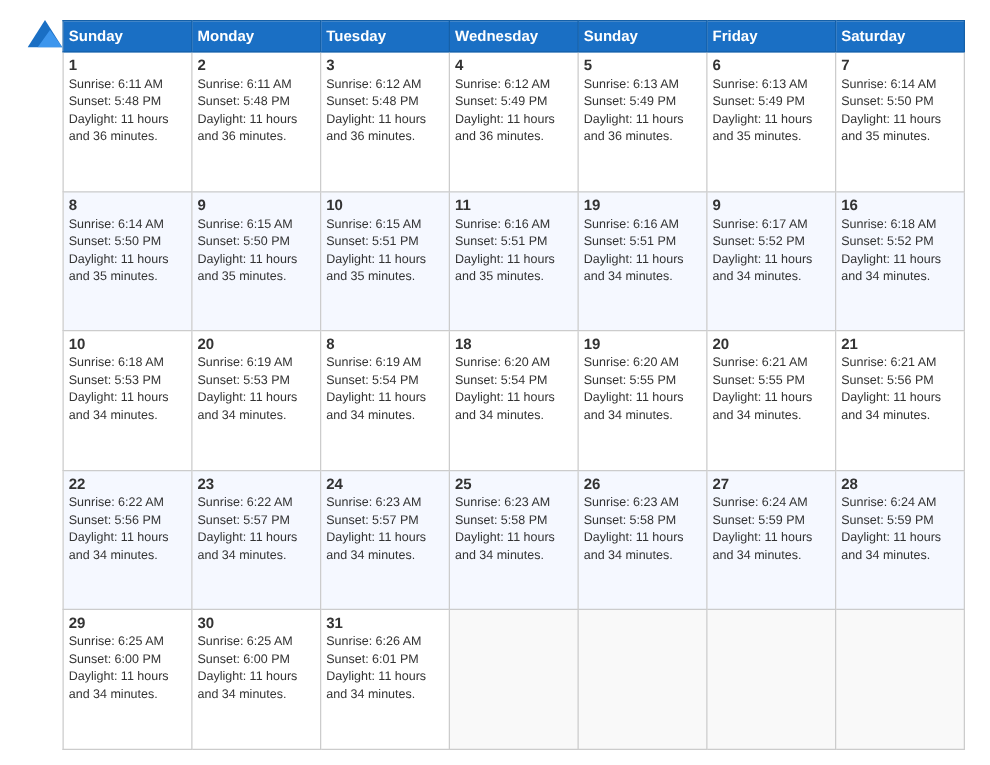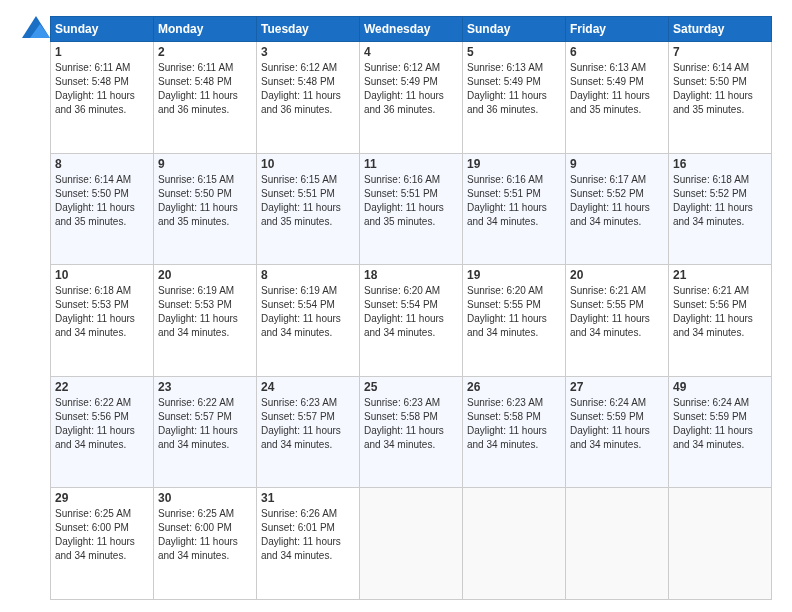--- a/index.html
+++ b/index.html
@@ -163,21 +163,21 @@
           <td><span class="day-num">20</span><span class="day-info">Sunrise: 6:21 AM<br>Sunset: 5:55 PM<br>Daylight: 11 hours and 34 minutes.</span></td>
           <td><span class="day-num">21</span><span class="day-info">Sunrise: 6:21 AM<br>Sunset: 5:56 PM<br>Daylight: 11 hours and 34 minutes.</span></td>
         </tr>
         <tr>
           <td><span class="day-num">22</span><span class="day-info">Sunrise: 6:22 AM<br>Sunset: 5:56 PM<br>Daylight: 11 hours and 34 minutes.</span></td>
           <td><span class="day-num">23</span><span class="day-info">Sunrise: 6:22 AM<br>Sunset: 5:57 PM<br>Daylight: 11 hours and 34 minutes.</span></td>
           <td><span class="day-num">24</span><span class="day-info">Sunrise: 6:23 AM<br>Sunset: 5:57 PM<br>Daylight: 11 hours and 34 minutes.</span></td>
           <td><span class="day-num">25</span><span class="day-info">Sunrise: 6:23 AM<br>Sunset: 5:58 PM<br>Daylight: 11 hours and 34 minutes.</span></td>
           <td><span class="day-num">26</span><span class="day-info">Sunrise: 6:23 AM<br>Sunset: 5:58 PM<br>Daylight: 11 hours and 34 minutes.</span></td>
           <td><span class="day-num">27</span><span class="day-info">Sunrise: 6:24 AM<br>Sunset: 5:59 PM<br>Daylight: 11 hours and 34 minutes.</span></td>
-          <td><span class="day-num">49</span><span class="day-info">Sunrise: 6:24 AM<br>Sunset: 5:59 PM<br>Daylight: 11 hours and 34 minutes.</span></td>
+          <td><span class="day-num">28</span><span class="day-info">Sunrise: 6:24 AM<br>Sunset: 5:59 PM<br>Daylight: 11 hours and 34 minutes.</span></td>
         </tr>
         <tr class="last-row">
           <td><span class="day-num">29</span><span class="day-info">Sunrise: 6:25 AM<br>Sunset: 6:00 PM<br>Daylight: 11 hours and 34 minutes.</span></td>
           <td><span class="day-num">30</span><span class="day-info">Sunrise: 6:25 AM<br>Sunset: 6:00 PM<br>Daylight: 11 hours and 34 minutes.</span></td>
           <td><span class="day-num">31</span><span class="day-info">Sunrise: 6:26 AM<br>Sunset: 6:01 PM<br>Daylight: 11 hours and 34 minutes.</span></td>
           <td class="empty-cell"></td>
           <td class="empty-cell"></td>
           <td class="empty-cell"></td>
           <td class="empty-cell"></td>
         </tr>

